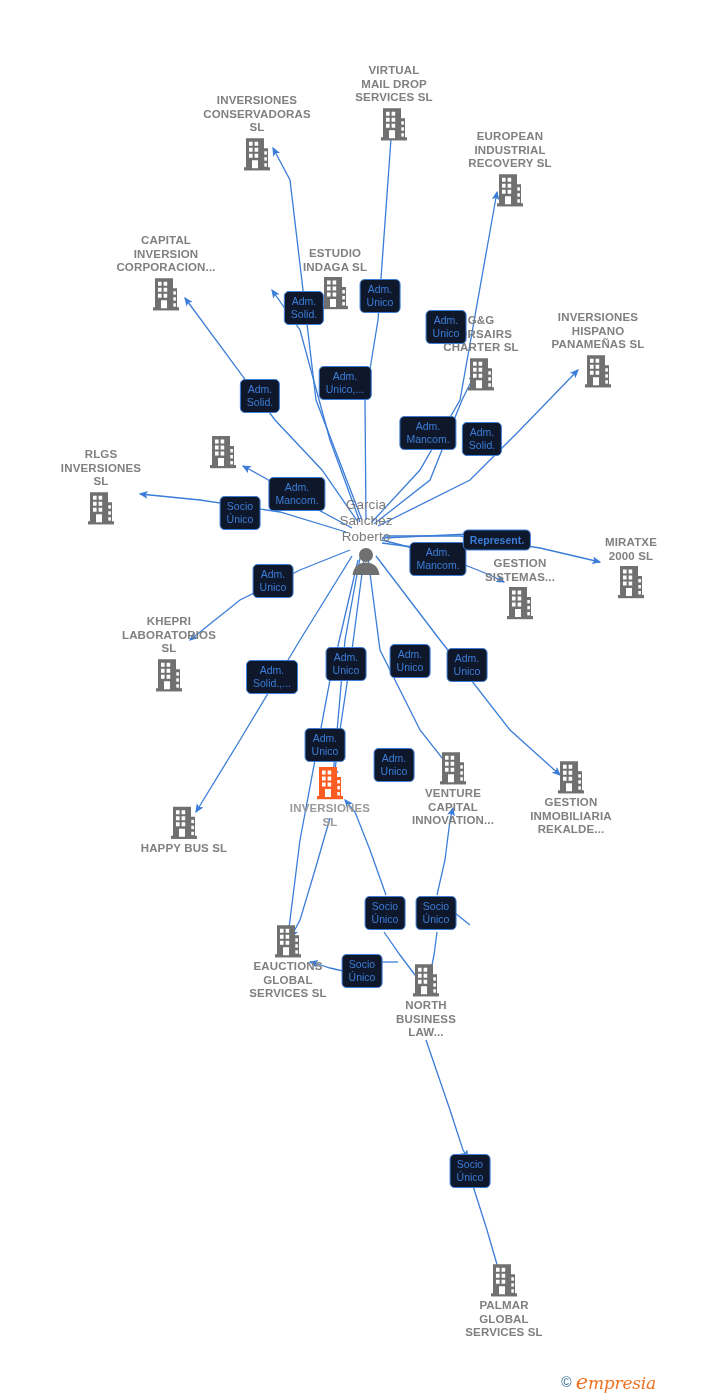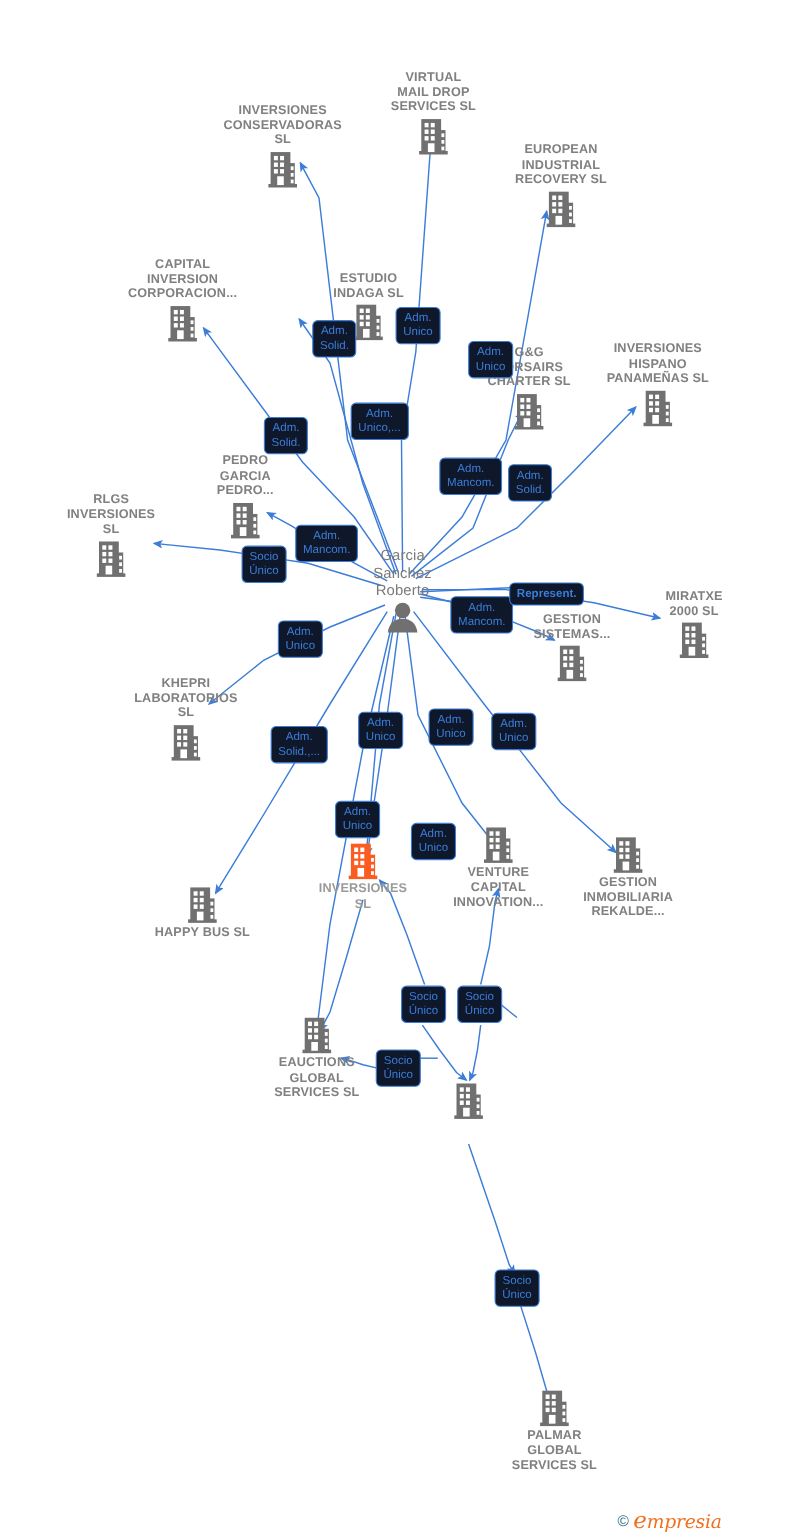--- a/index.html
+++ b/index.html
@@ -279,23 +279,20 @@
             <rect x="12.6" y="11.5" width="3.6" height="4" fill="#fff"></rect>
             <rect x="7" y="17.5" width="3.6" height="4" fill="#fff"></rect>
             <rect x="12.6" y="17.5" width="3.6" height="4" fill="#fff"></rect>
             <rect x="10" y="24" width="6" height="8" fill="#fff"></rect>
             <rect x="22.3" y="15" width="2.6" height="3.4" fill="#fff"></rect>
             <rect x="22.3" y="21" width="2.6" height="3.4" fill="#fff"></rect>
             <rect x="22.3" y="27" width="2.6" height="3.4" fill="#fff"></rect>
           </svg></span>
       </div>
       <div class="node" style="left: 223px; top: 452px;">
-        <div class="node-label above">PEDRO
-GARCIA
-PEDRO...</div>
         <span class="glyph"><svg width="30" height="36" viewBox="0 0 30 36" aria-hidden="true">
             <rect x="4" y="2" width="18" height="30" fill="#707070"></rect>
             <rect x="2" y="31" width="26" height="3.2" fill="#707070"></rect>
             <rect x="21" y="12" width="5" height="20" fill="#707070"></rect>
             <rect x="7" y="5.5" width="3.6" height="4" fill="#fff"></rect>
             <rect x="12.6" y="5.5" width="3.6" height="4" fill="#fff"></rect>
             <rect x="7" y="11.5" width="3.6" height="4" fill="#fff"></rect>
             <rect x="12.6" y="11.5" width="3.6" height="4" fill="#fff"></rect>
             <rect x="7" y="17.5" width="3.6" height="4" fill="#fff"></rect>
             <rect x="12.6" y="17.5" width="3.6" height="4" fill="#fff"></rect>
@@ -489,20 +486,23 @@
             <rect x="12.6" y="5.5" width="3.6" height="4" fill="#fff"></rect>
             <rect x="7" y="11.5" width="3.6" height="4" fill="#fff"></rect>
             <rect x="12.6" y="11.5" width="3.6" height="4" fill="#fff"></rect>
             <rect x="7" y="17.5" width="3.6" height="4" fill="#fff"></rect>
             <rect x="12.6" y="17.5" width="3.6" height="4" fill="#fff"></rect>
             <rect x="10" y="24" width="6" height="8" fill="#fff"></rect>
             <rect x="22.3" y="15" width="2.6" height="3.4" fill="#fff"></rect>
             <rect x="22.3" y="21" width="2.6" height="3.4" fill="#fff"></rect>
             <rect x="22.3" y="27" width="2.6" height="3.4" fill="#fff"></rect>
           </svg></span>
+        <div class="node-label">NORTH
+BUSINESS
+LAW...</div>
       </div>
       <div class="node" style="left: 504px; top: 1301px;">
         <span class="glyph"><svg width="30" height="36" viewBox="0 0 30 36" aria-hidden="true">
             <rect x="4" y="2" width="18" height="30" fill="#707070"></rect>
             <rect x="2" y="31" width="26" height="3.2" fill="#707070"></rect>
             <rect x="21" y="12" width="5" height="20" fill="#707070"></rect>
             <rect x="7" y="5.5" width="3.6" height="4" fill="#fff"></rect>
             <rect x="12.6" y="5.5" width="3.6" height="4" fill="#fff"></rect>
             <rect x="7" y="11.5" width="3.6" height="4" fill="#fff"></rect>
             <rect x="12.6" y="11.5" width="3.6" height="4" fill="#fff"></rect>

